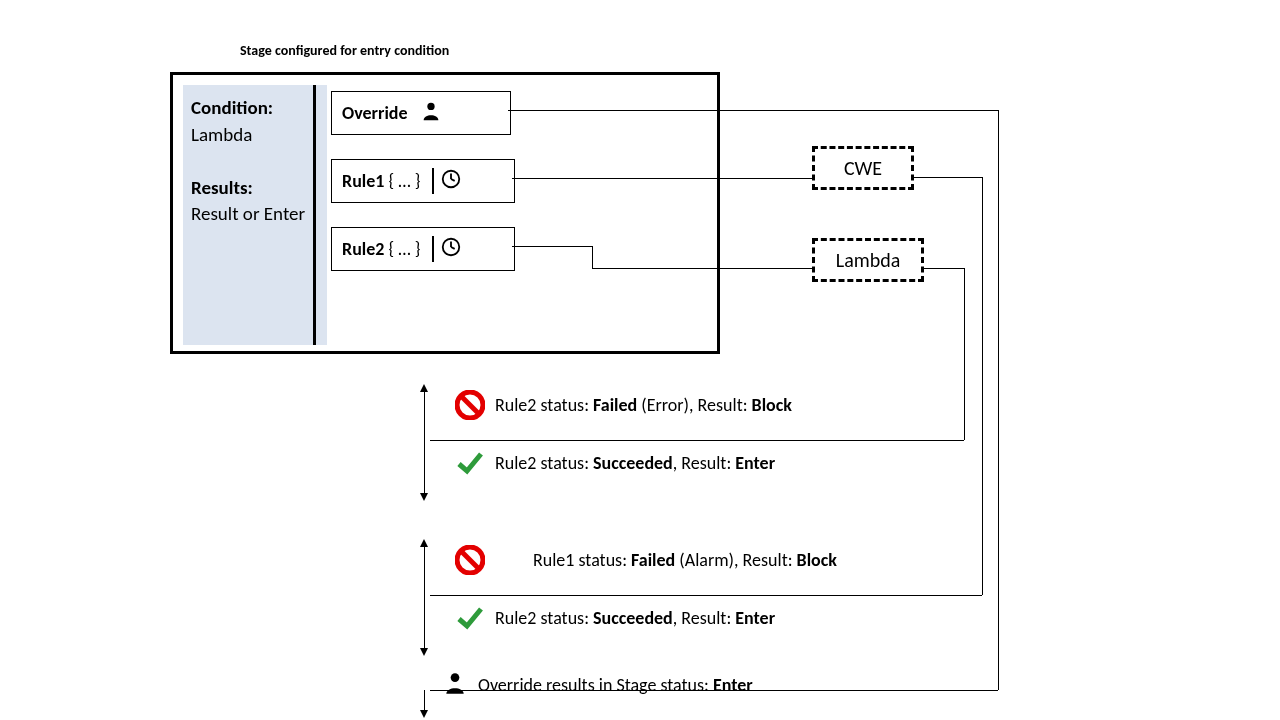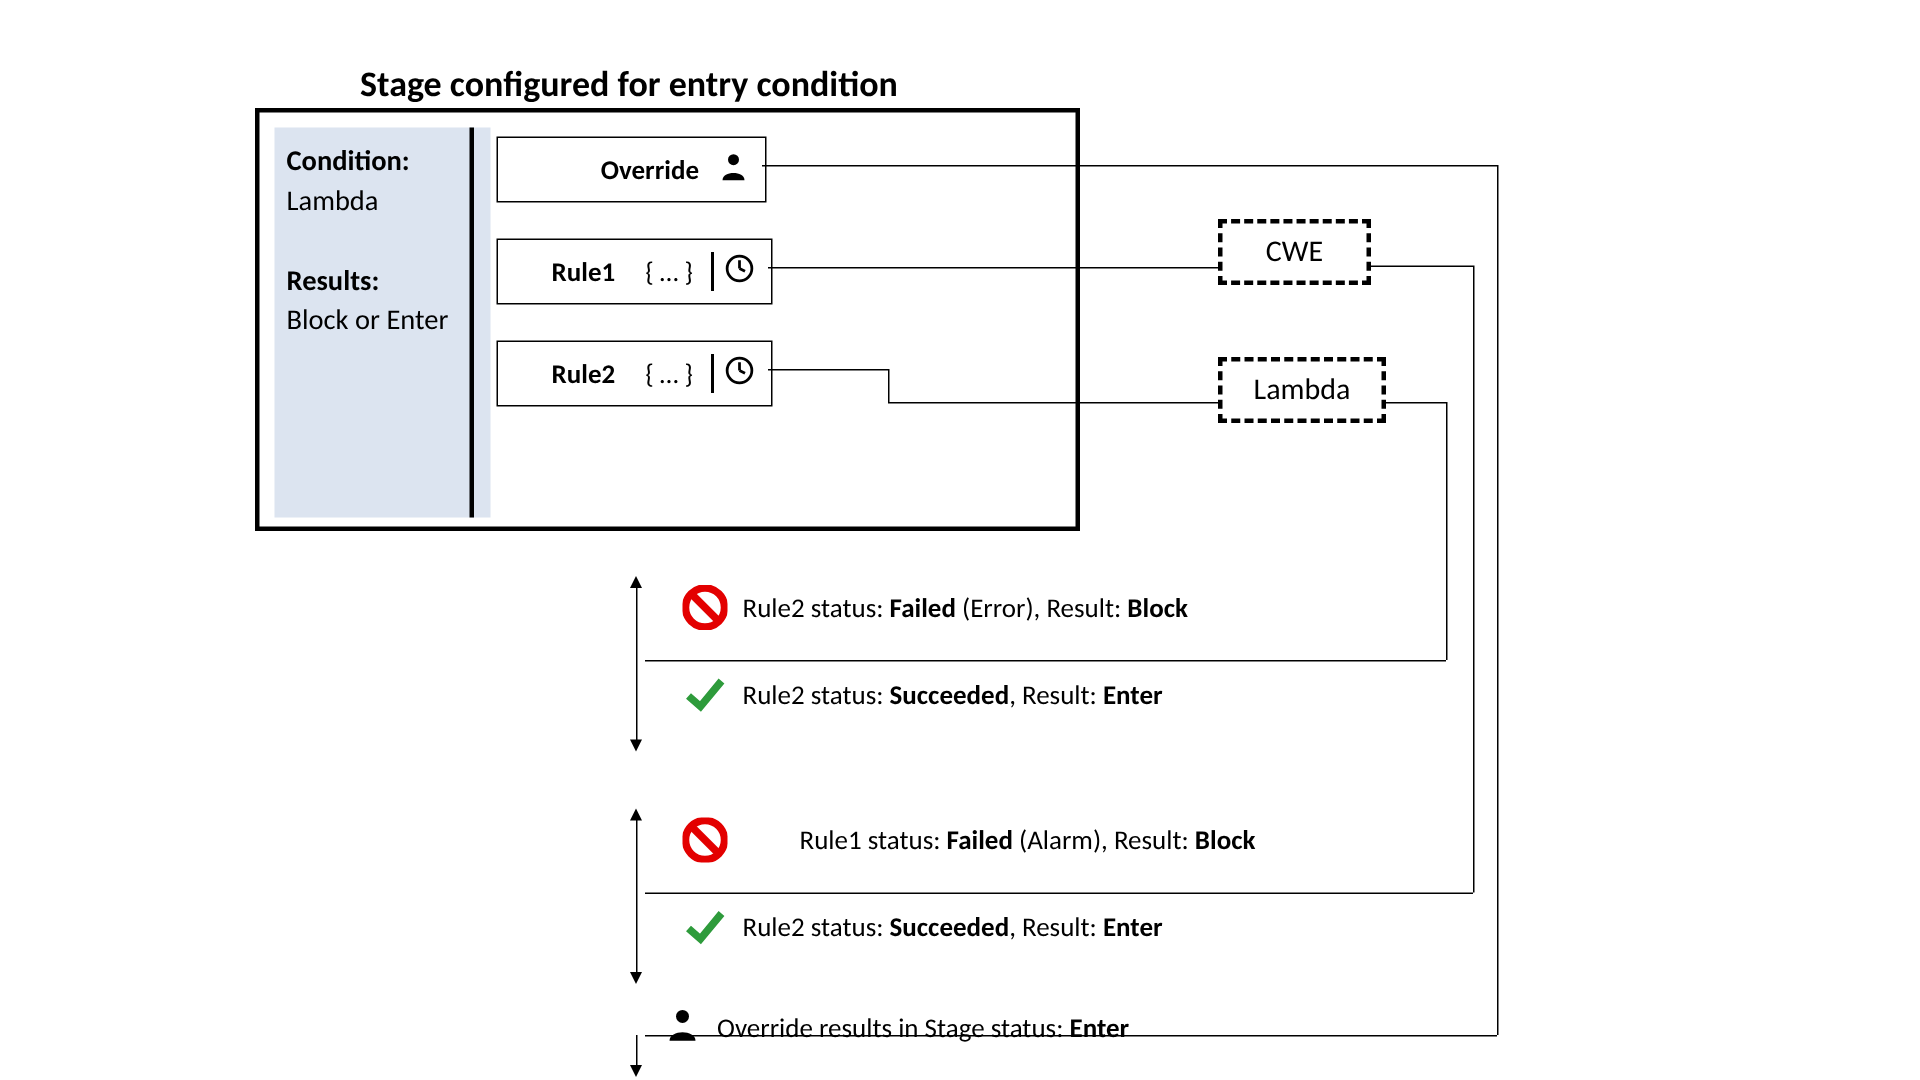--- a/index.html
+++ b/index.html
@@ -1,29 +1,29 @@
 <!DOCTYPE html>
 <html><head>
 <meta charset="utf-8">
 <style>
   * { box-sizing: border-box; margin: 0; padding: 0; }
   body { font-family: Calibri, Arial, sans-serif; font-size: 18px; background: white; width: 1280px; height: 720px; position: relative; }
   
-  .stage-title { position: absolute; left: 240px; top: 42px; font-weight: bold; font-size: 24px; }
+  .stage-title { position: absolute; left: 240px; top: 42px; font-weight: bold; font-size: 14px; }
   
   .stage-box { position: absolute; left: 170px; top: 72px; width: 550px; height: 282px; border: 3px solid black; }
   
   .sidebar { position: absolute; left: 10px; top: 10px; width: 144px; height: 260px; background: #dce4f0; padding: 10px 8px; font-size: 19px; line-height: 1.4; }
   .sidebar-divider { position: absolute; left: 140px; top: 10px; width: 3px; height: 260px; background: black; }
   
-  .rule-box { position: absolute; left: 158px; border: 1.5px solid black; background: white; height: 44px; display: flex; align-items: center; padding: 0 10px; font-size: 18px; justify-content: flex-end; }
+  .rule-box { position: absolute; left: 158px; border: 1.5px solid black; background: white; height: 44px; display: flex; align-items: center; padding: 0 10px; font-size: 18px; }
   .rule-box.override { top: 16px; width: 180px; font-weight: bold; }
   .rule-box.rule1 { top: 84px; width: 184px; }
   .rule-box.rule2 { top: 152px; width: 184px; }
-  .rule-name { font-weight: bold; margin-right: 20px; }
+  .rule-name { font-weight: bold; margin-right: 4px; }
   .rule-body { margin-right: 6px; }
   .vdiv { width: 2px; height: 26px; background: black; margin: 0 6px; }
   
   .svc-box { position: absolute; border: 3px dashed black; background: white; display: flex; align-items: center; justify-content: center; font-size: 20px; height: 44px; }
   .cwe-box { left: 812px; top: 146px; width: 102px; }
   .lambda-box { left: 812px; top: 238px; width: 112px; }
   
   .status-row { position: absolute; display: flex; align-items: center; font-size: 18px; }
   .status-row .icon { width: 30px; height: 30px; margin-right: 10px; flex-shrink: 0; }
   
@@ -38,21 +38,21 @@
 <body>
 
 <div class="stage-title">Stage configured for entry condition</div>
 
 <div class="stage-box">
   <div class="sidebar">
     <div><b>Condition:</b></div>
     <div>Lambda</div>
     <br>
     <div><b>Results:</b></div>
-    <div>Block or Enter</div>
+    <div>Result or Enter</div>
   </div>
   <div class="sidebar-divider"></div>
 
   <div class="rule-box override">
     <span>Override</span>
     <span style="margin-left:12px;">
       <svg width="22" height="22" viewBox="0 0 24 24">
           <circle cx="12" cy="7" r="4" fill="black"></circle>
           <path d="M4 22 C4 15 20 15 20 22 Z" fill="black"></path>
         </svg>

